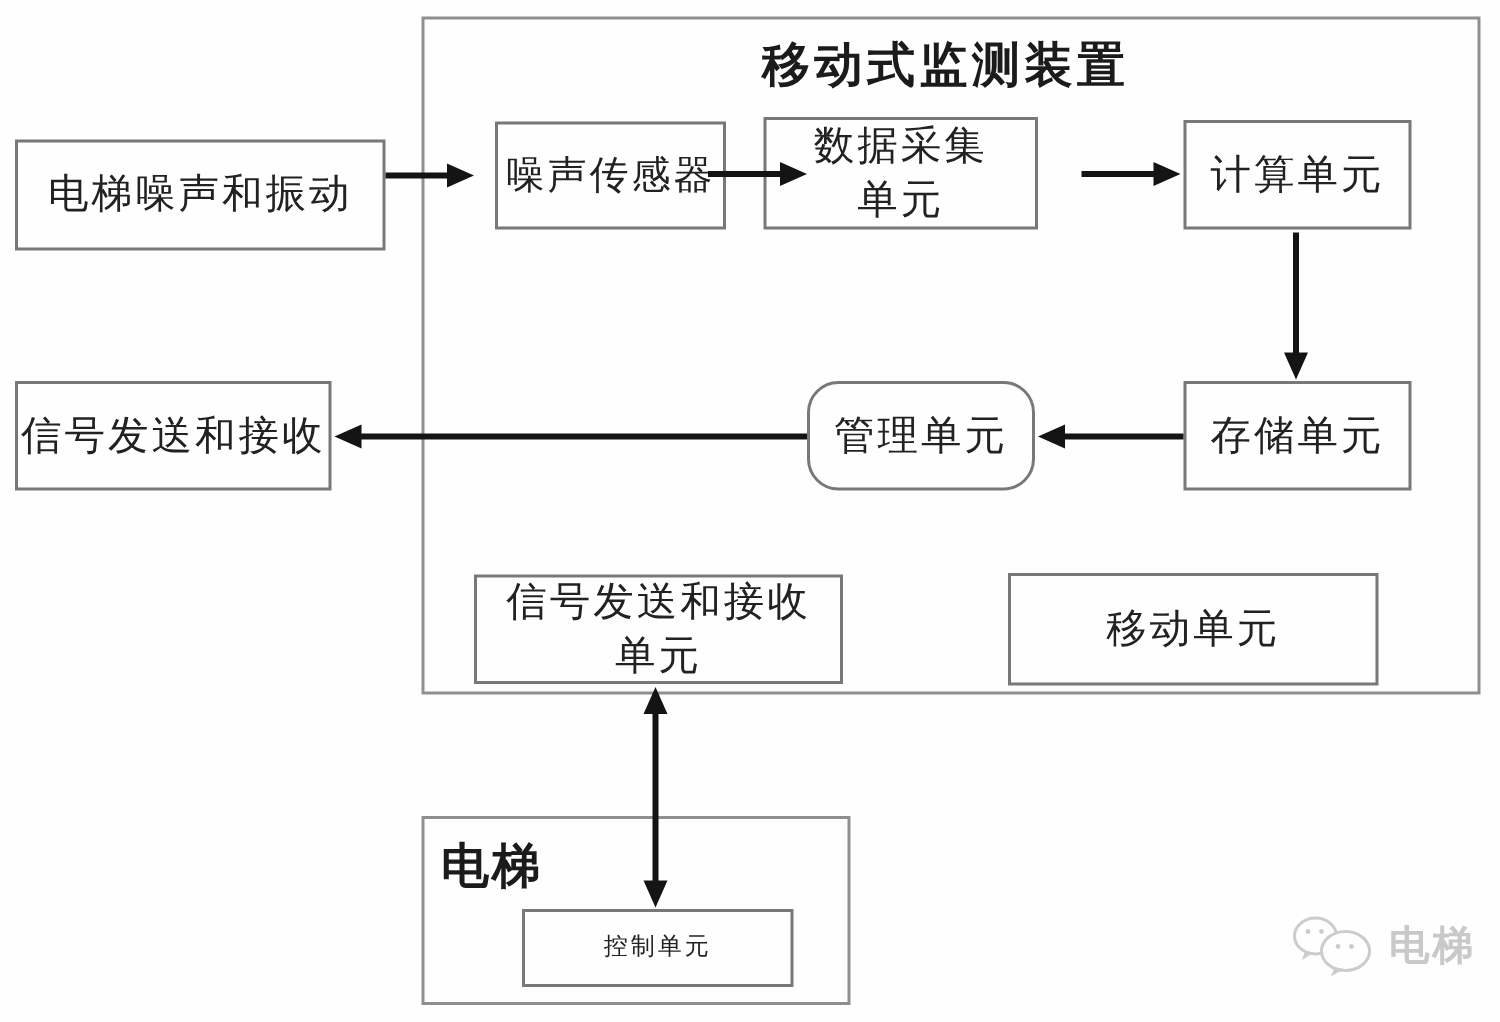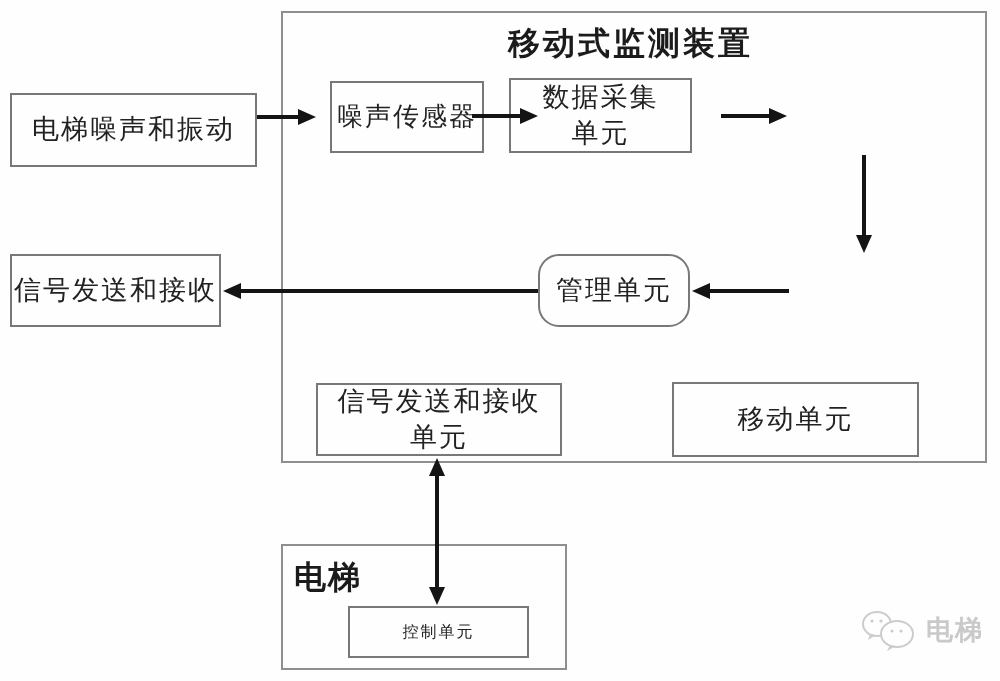--- a/index.html
+++ b/index.html
@@ -46,21 +46,27 @@
 
   <div class="node" style="left:318px;top:81px;width:154px;height:72px;font-size:26px;margin-left:12px;">
     <span>噪声传感器</span>
   </div>
 
   <div class="node" style="left:509px;top:78px;width:183px;height:75px;font-family:Liberation Serif, serif;">
     <span>数据采集
 单元</span>
   </div>
 
+  <div class="node" style="left:789px;top:80px;width:152px;height:73px;">
+    <span>计算单元</span>
+  </div>
 
+  <div class="node" style="left:789px;top:254px;width:152px;height:73px;">
+    <span>存储单元</span>
+  </div>
 
   <div class="node" style="left:538px;top:254px;width:152px;height:73px;border-radius:21px;">
     <span>管理单元</span>
   </div>
 
   <div class="node" style="left:10px;top:254px;width:211px;height:73px;">
     <span>信号发送和接收</span>
   </div>
 
   <div class="node" style="left:316px;top:383px;width:246px;height:73px;">

